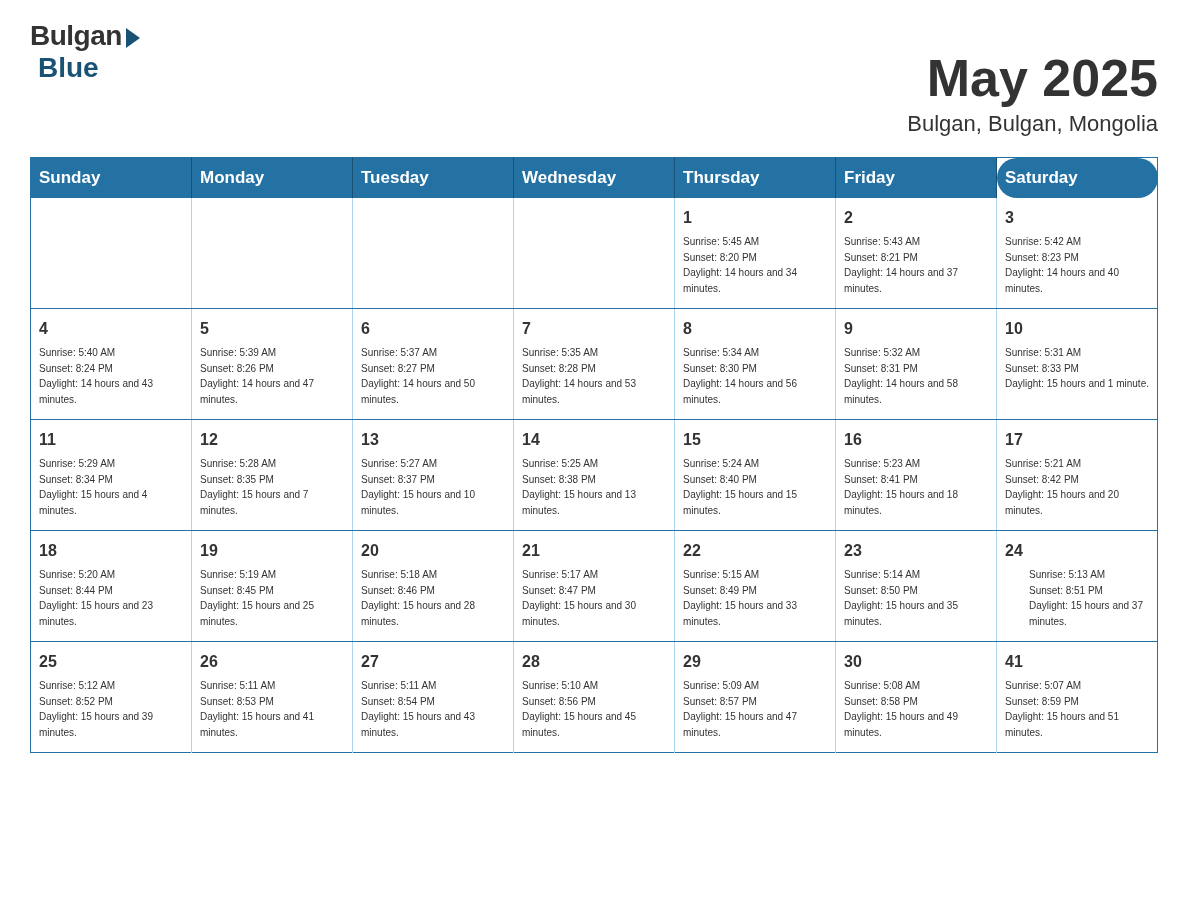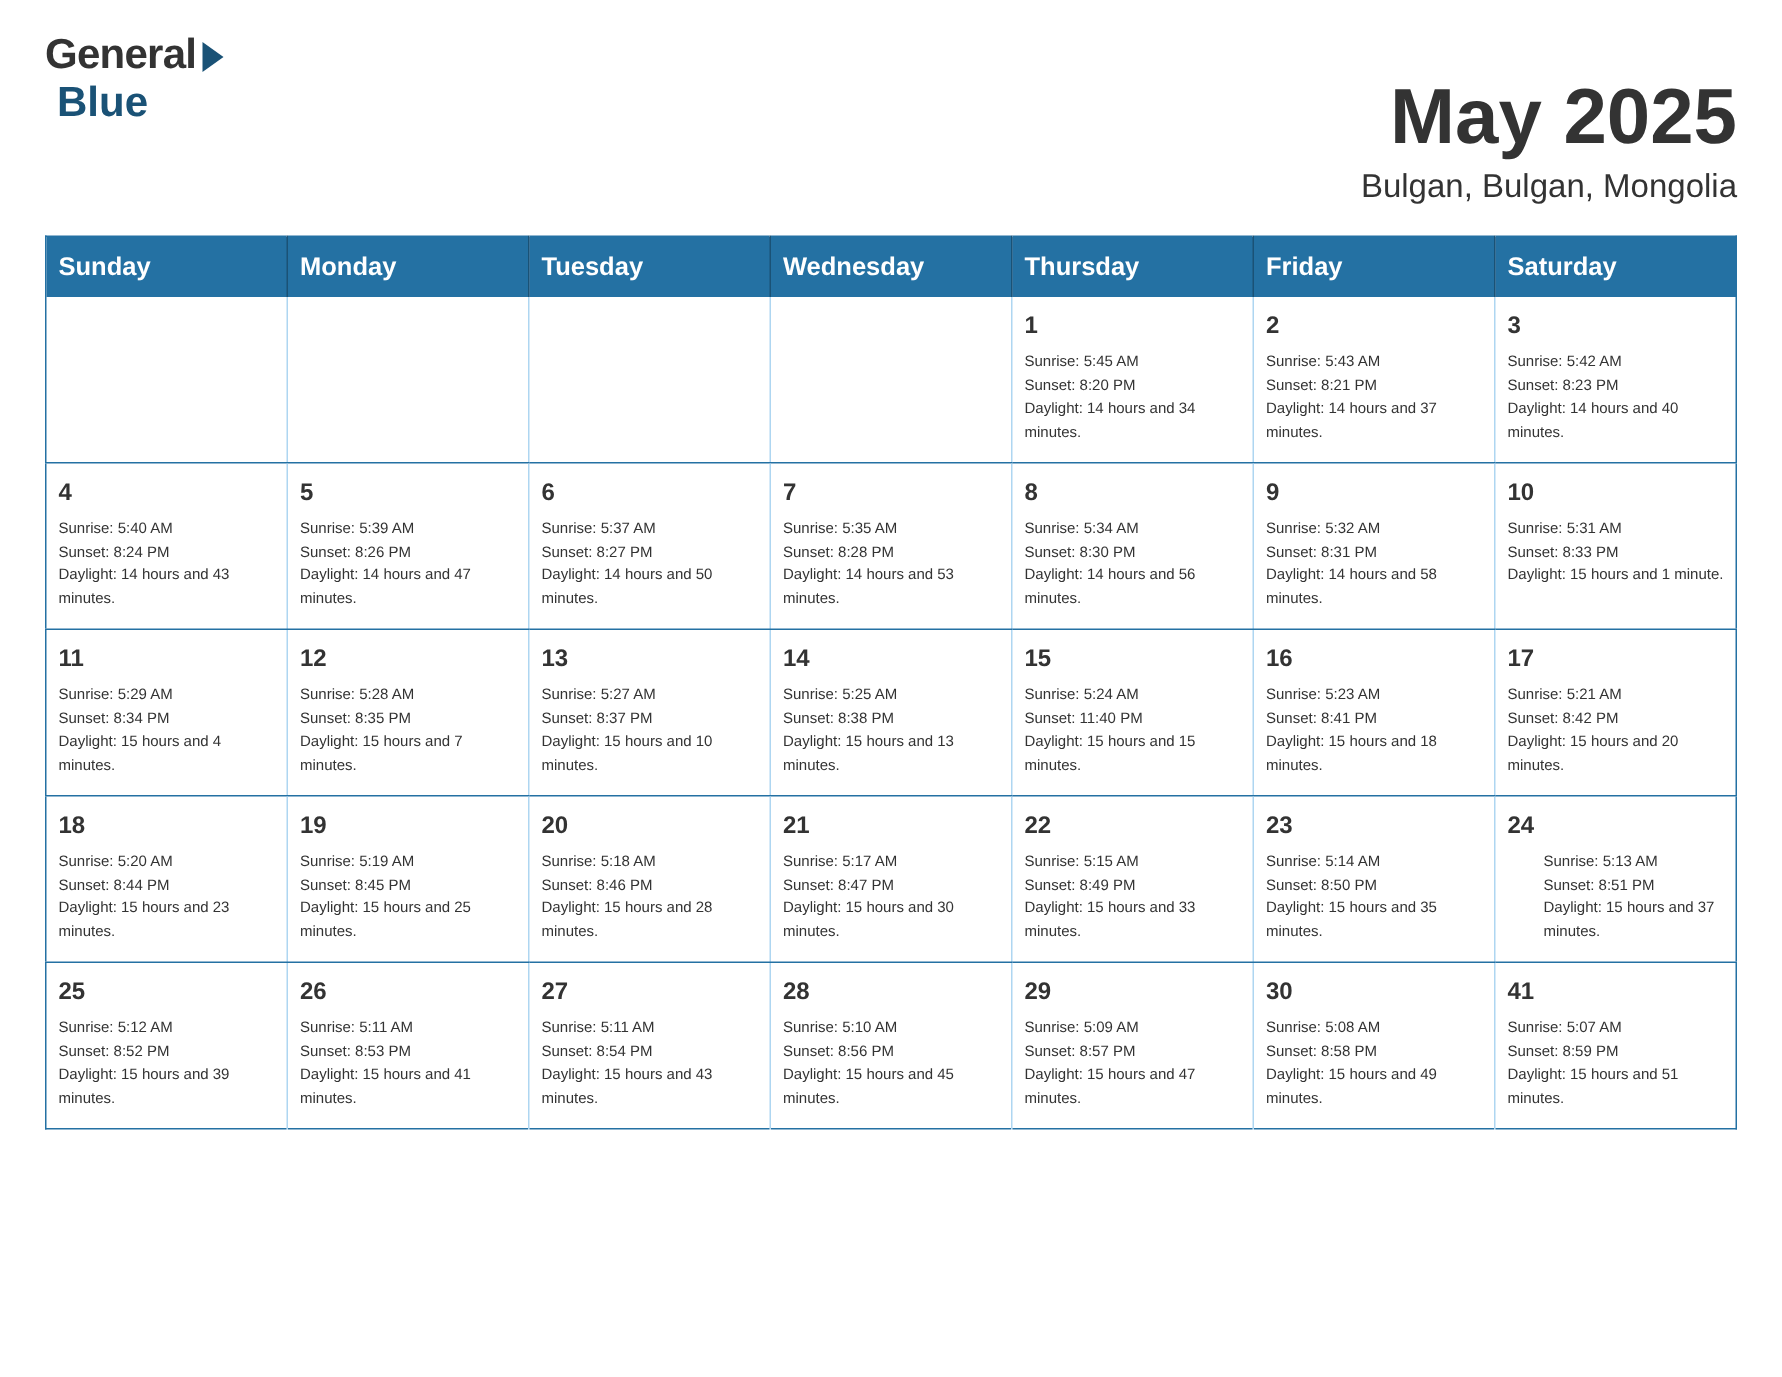--- a/index.html
+++ b/index.html
@@ -72,20 +72,21 @@
       background-color: #2471a3;
       color: #fff;
       font-size: 17px;
       font-weight: bold;
       padding: 10px 8px;
       text-align: left;
       border-right: 1px solid #1a5276;
     }
     .calendar thead tr th:last-child {
       border-right: none;
+      border-radius: 20px;
     }
     .calendar tbody tr td {
       width: 14.28%;
       vertical-align: top;
       padding: 8px 8px 12px 8px;
       border-right: 1px solid #aed6f1;
       border-bottom: 1px solid #2471a3;
       min-height: 110px;
       font-size: 13px;
       color: #333;
@@ -112,21 +113,21 @@
     .empty-cell {
       background: #fff;
     }
   </style>
 </head>
 <body>
 
 <div class="header">
   <div class="logo">
     <div class="logo-top">
-      <span class="logo-general">General</span>
+      <span class="logo-general">Bulgan</span>
       <div class="logo-arrow"></div>
     </div>
     <div style="display:flex;align-items:center;margin-left:4px;">
       <span class="logo-blue">Blue</span>
     </div>
   </div>
   <div class="title-section">
     <div class="month-title">May 2025</div>
     <div class="location-title">Bulgan, Bulgan, Mongolia</div>
   </div>
@@ -234,21 +235,21 @@
         </td>
         <td>
           <span class="day-number">14</span>
           <div class="day-info" style="white-space: pre-line;">Sunrise: 5:25 AM
 Sunset: 8:38 PM
 Daylight: 15 hours and 13 minutes.</div>
         </td>
         <td>
           <span class="day-number">15</span>
           <div class="day-info" style="white-space: pre-line;">Sunrise: 5:24 AM
-Sunset: 11:40 PM
+Sunset: 8:40 PM
 Daylight: 15 hours and 15 minutes.</div>
         </td>
         <td>
           <span class="day-number">16</span>
           <div class="day-info" style="white-space: pre-line;">Sunrise: 5:23 AM
 Sunset: 8:41 PM
 Daylight: 15 hours and 18 minutes.</div>
         </td>
         <td>
           <span class="day-number">17</span>

